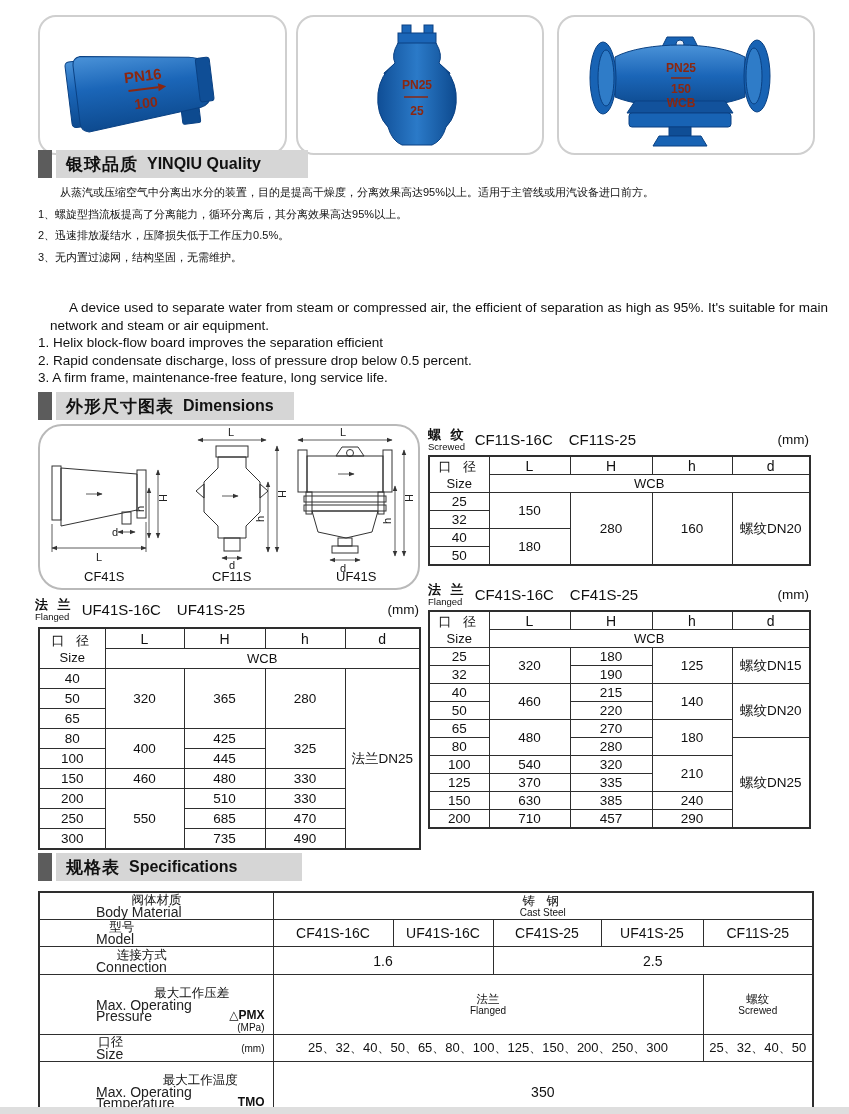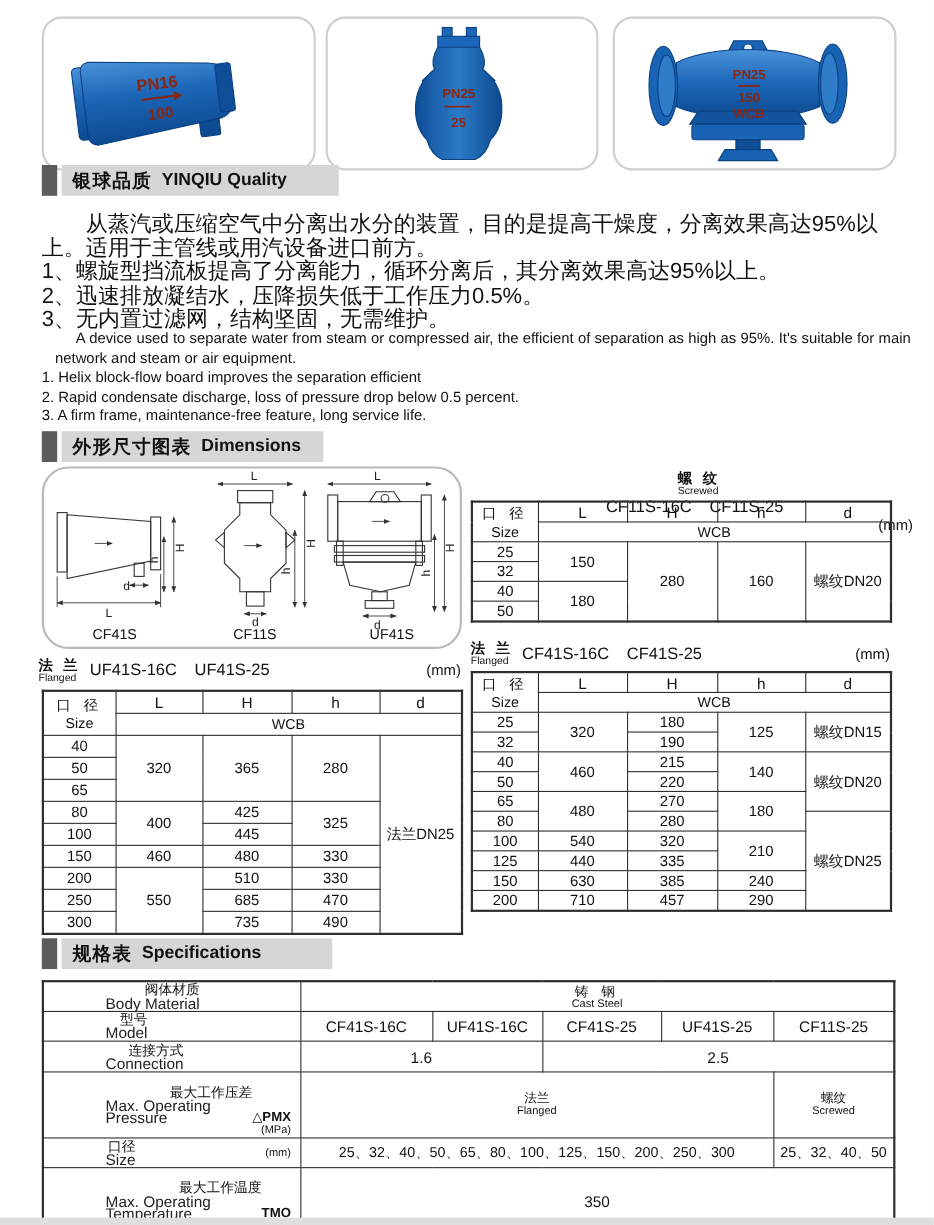--- a/index.html
+++ b/index.html
@@ -12,21 +12,21 @@
   .card svg{display:block;}
 
   
   .sec{position:absolute;left:38px;display:flex;align-items:stretch;height:28px;}
   .sec .blk{width:14px;background:#5c5c5c;margin-right:4px;}
   .sec .bar{background:#d6d6d6;display:flex;align-items:center;padding:0 10px;box-sizing:border-box;}
   .sec .zh{font-weight:bold;font-size:17px;letter-spacing:1px;}
   .sec .en{font-weight:bold;font-size:16px;margin-left:9px;}
 
   
-  .zh-text{position:absolute;left:38px;top:194px;width:782px;font-size:20px;line-height:21.5px;}
+  .zh-text{position:absolute;left:38px;top:182px;width:782px;font-size:11px;line-height:21.5px;}
   .zh-text p{margin:0;}
   .zh-text .intro{text-indent:2em;}
   .en-text{position:absolute;left:38px;top:299px;width:790px;font-size:13.5px;line-height:17.5px;}
   .en-text p{margin:0;}
   .en-text .intro-en{text-indent:1.4em;text-align:justify;padding-left:12px;}
 
   
   .panel{position:absolute;left:38px;top:424px;width:382px;height:166px;border:2px solid #b9b9b9;
          border-radius:24px;box-sizing:border-box;}
 
@@ -250,21 +250,21 @@
         <text x="300" y="146" class="dim-txt">d</text>
         <line x1="364" y1="24" x2="364" y2="130" class="dim-line" marker-start="url(#ar)" marker-end="url(#ar)"></line>
         <text transform="rotate(-90 373 76)" x="373" y="76" class="vtxt">H</text>
         <line x1="355" y1="60" x2="355" y2="130" class="dim-line" marker-start="url(#ar)" marker-end="url(#ar)"></line>
         <text transform="rotate(-90 351 98)" x="351" y="98" class="vtxt">h</text>
         <text x="296" y="155" class="draw-lab">UF41S</text>
       </g>
     </svg>
   </div>
 
-  <div class="tbl-head" style="left:449px;top:428px;width:381px;flex-direction:column;">
+  <div class="tbl-head" style="left:428px;top:428px;width:381px;">
     <div class="tag">
       <span class="tzh">螺 纹</span>
       <span class="ten">Screwed</span>
     </div>
     <div class="models">
       <span>CF11S-16C</span><span>CF11S-25</span>
     </div>
     <div class="unit">(mm)</div>
   </div>
 
@@ -377,21 +377,21 @@
       <td rowspan="5">螺纹DN25</td>
     </tr>
     <tr>
       <td>100</td>
       <td>540</td>
       <td>320</td>
       <td rowspan="2">210</td>
     </tr>
     <tr>
       <td>125</td>
-      <td>440</td>
+      <td>370</td>
       <td>335</td>
     </tr>
     <tr>
       <td>150</td>
       <td>630</td>
       <td>385</td>
       <td>240</td>
     </tr>
     <tr>
       <td>200</td>

